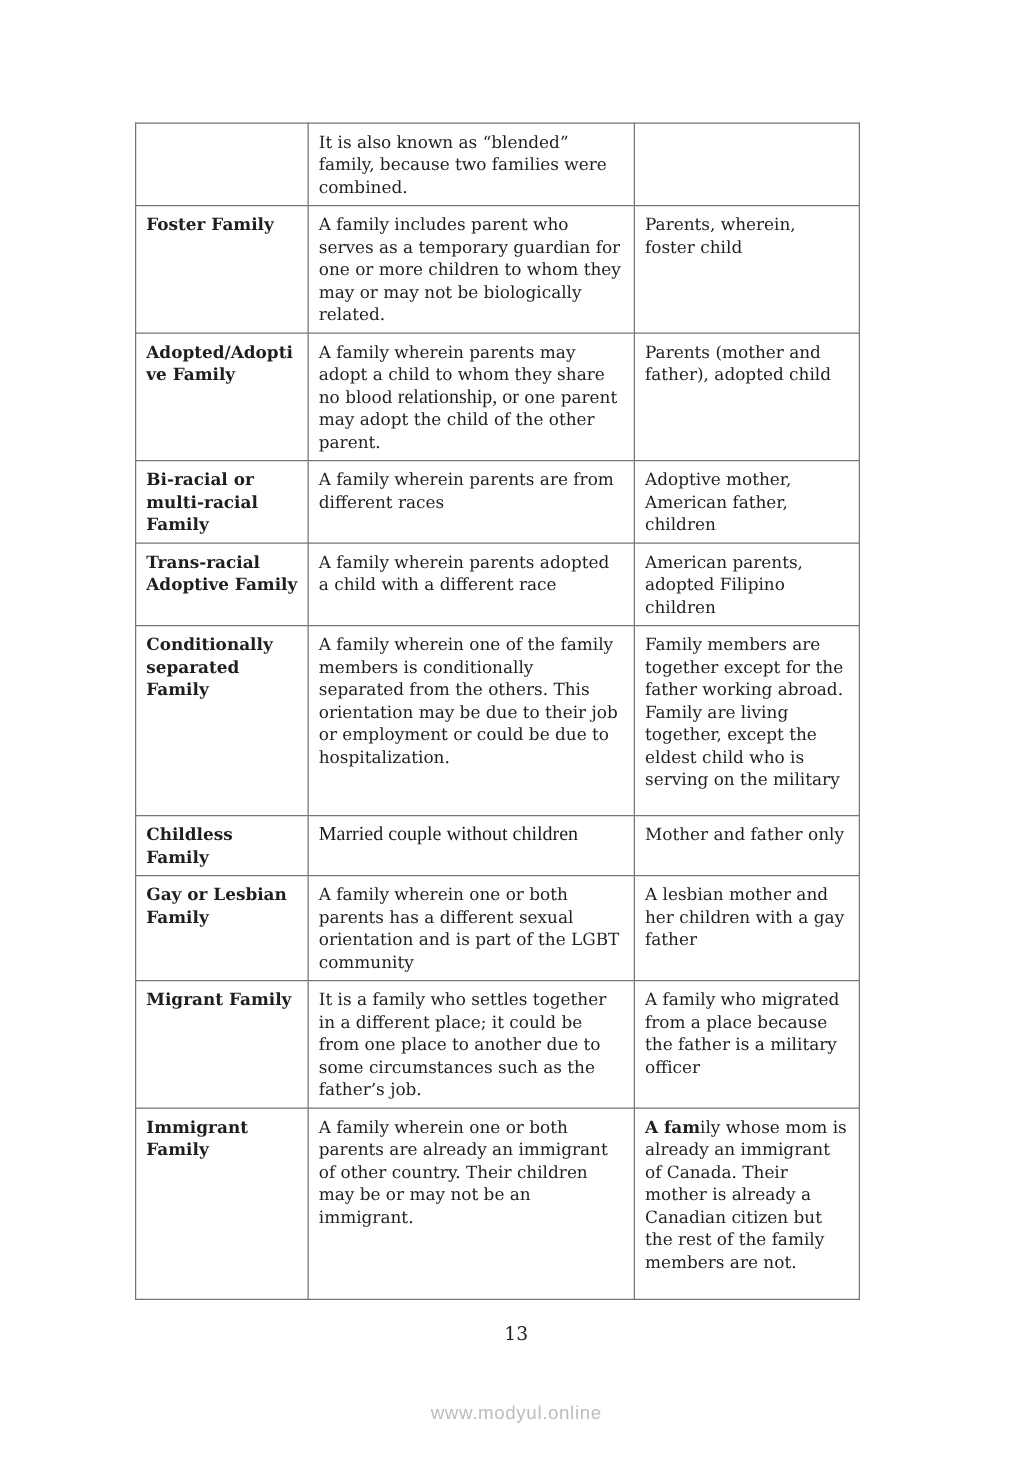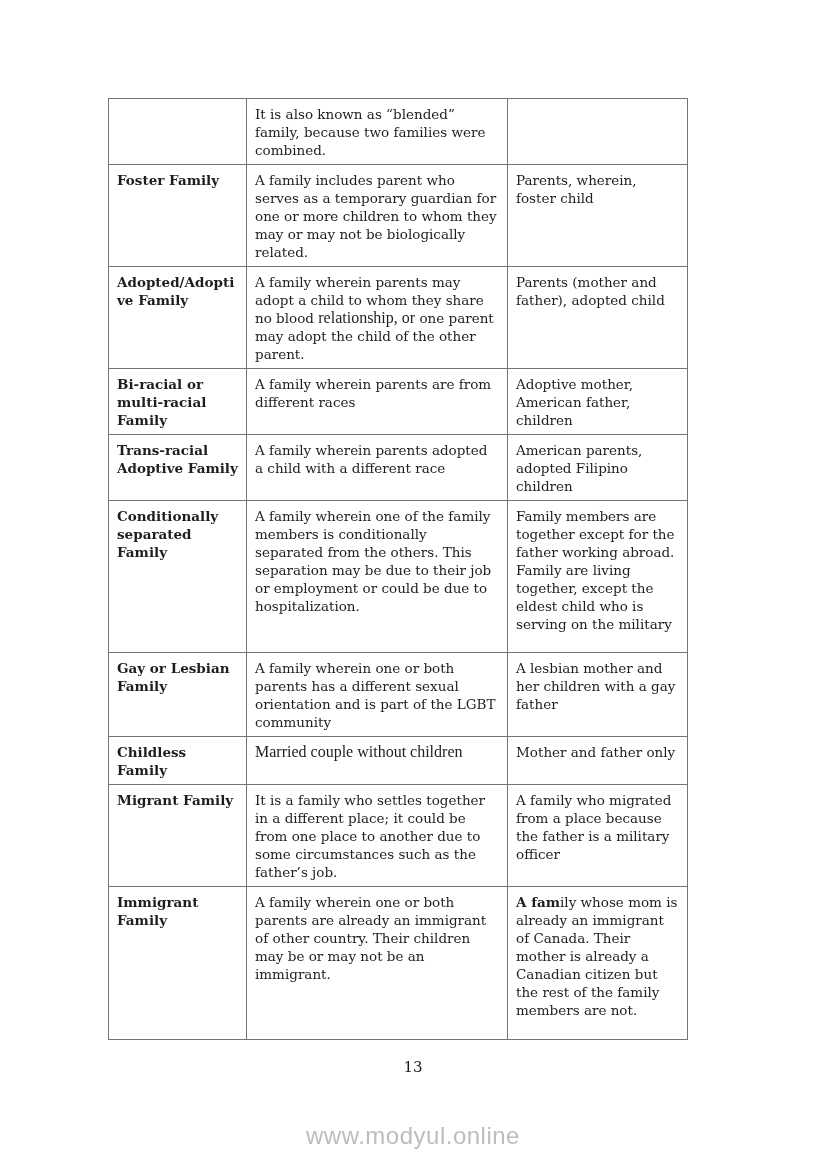--- a/index.html
+++ b/index.html
@@ -54,21 +54,21 @@
     font-size: 15px;
     color: #1e1e1e;
   }
   .watermark {
     position: absolute;
     top: 1122px;
     left: 0;
     width: 100%;
     text-align: center;
     font-family: "Liberation Sans", sans-serif;
-    font-size: 24px;
+    font-size: 15px;
     letter-spacing: 0.5px;
     color: #bdbdbd;
   }
 </style>
 </head>
 <body>
 
 <div class="page">
 
   <table class="family-table">
@@ -104,34 +104,34 @@
       </tr>
 
       <tr style="height:63px;">
         <td class="col-type">Trans-racial Adoptive Family</td>
         <td>A family wherein parents adopted a child with a different race</td>
         <td>American parents, adopted Filipino children</td>
       </tr>
 
       <tr style="height:152px;">
         <td class="col-type">Conditionally separated Family</td>
-        <td>A family wherein one of the family members is conditionally separated from the others. This separation may be due to their job or employment or could be due to hospitalization.</td>
+        <td>A family wherein one of the family members is conditionally separated from the others. This orientation may be due to their job or employment or could be due to hospitalization.</td>
         <td>Family members are together except for the father working abroad. Family are living together, except the eldest child who is serving on the military</td>
+      </tr>
+
+      <tr style="height:46px;">
+        <td class="col-type">Childless Family</td>
+        <td class="alt-font">Married couple without children</td>
+        <td>Mother and father only</td>
       </tr>
 
       <tr style="height:81px;">
         <td class="col-type">Gay or Lesbian Family</td>
         <td>A family wherein one or both parents has a different sexual orientation and is part of the LGBT community</td>
         <td>A lesbian mother and her children with a gay father</td>
-      </tr>
-
-      <tr style="height:46px;">
-        <td class="col-type">Childless Family</td>
-        <td class="alt-font">Married couple without children</td>
-        <td>Mother and father only</td>
       </tr>
 
       <tr style="height:98px;">
         <td class="col-type">Migrant Family</td>
         <td>It is a family who settles together in a different place; it could be from one place to another due to some circumstances such as the father’s job.</td>
         <td>A family who migrated from a place because the father is a military officer</td>
       </tr>
 
       <tr style="height:153px;">
         <td class="col-type">Immigrant Family</td>

